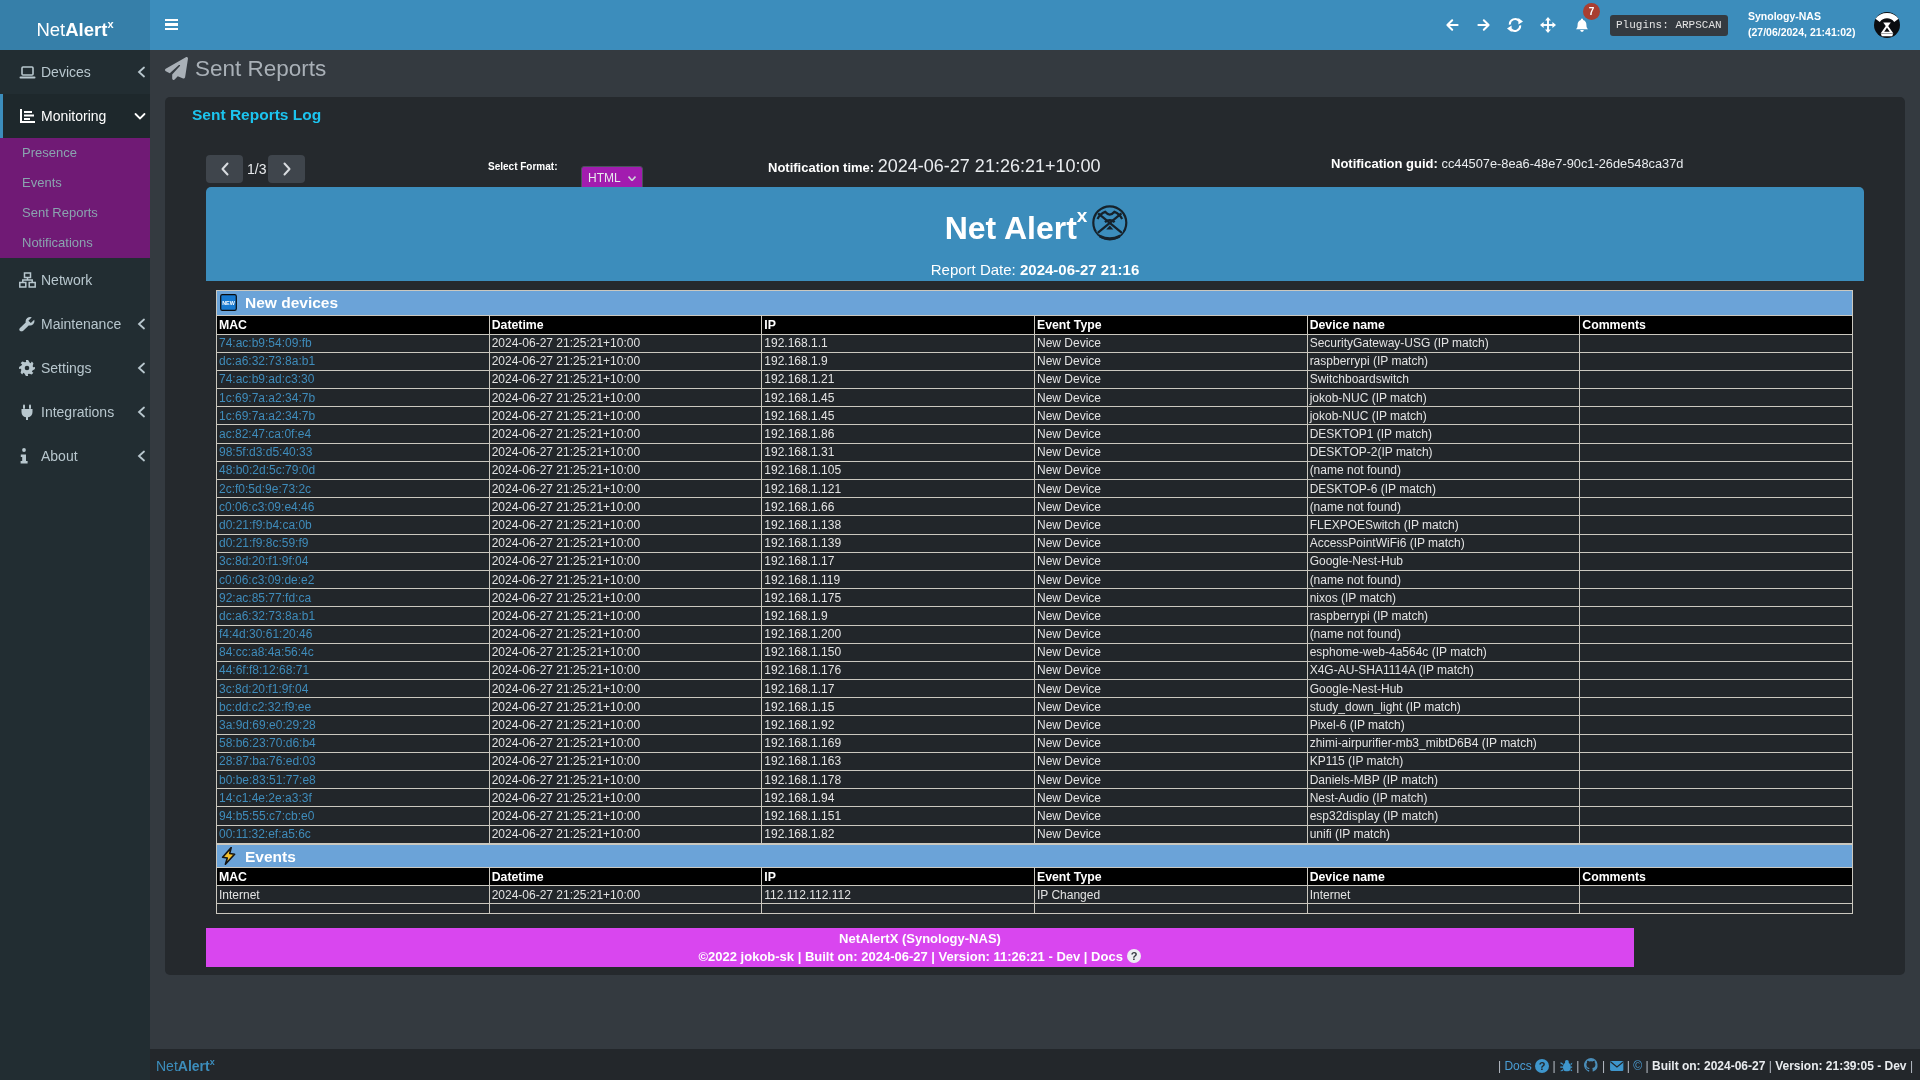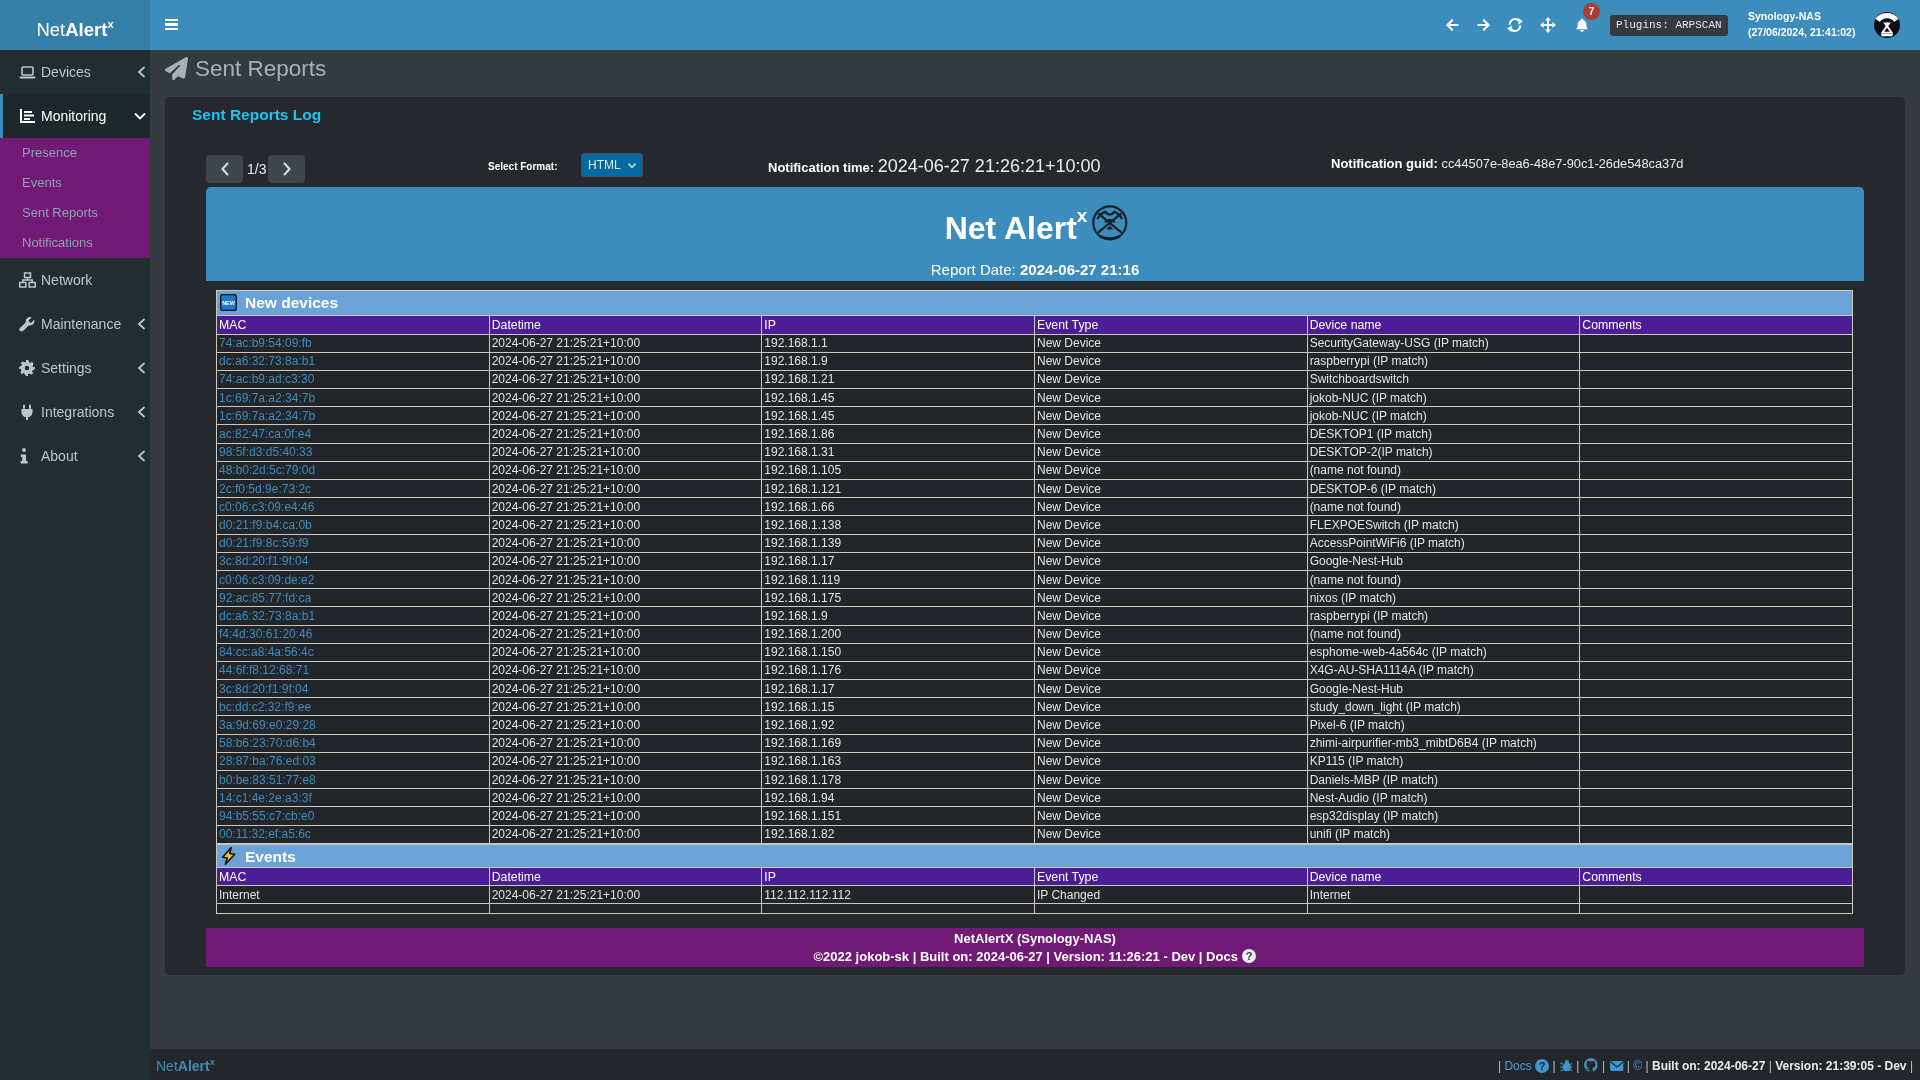--- a/index.html
+++ b/index.html
@@ -31,46 +31,46 @@
 .smitem{position:absolute;left:22px;width:128px;height:30px;color:#8aa4af;font-size:13px;line-height:30px;}
 
 #pagehead{left:165px;top:56px;color:#a9b0b7;font-size:22.5px;}
 #pagehead svg{vertical-align:-4px;margin-right:7px;}
 #box{left:165px;top:97px;width:1740px;height:878px;background:#25292d;border-radius:5px;}
 #boxtitle{left:192px;top:106px;color:#1cc4ef;font-size:15.5px;font-weight:700;}
 .pbtn{width:37px;height:28px;background:#3f454c;border-radius:4px;text-align:center;}
 .pbtn svg{margin-top:7px;}
 #pagnum{left:247px;top:161px;color:#e8eaed;font-size:14px;}
 #selfmt{left:488px;top:161px;color:#fff;font-size:10px;font-weight:700;}
-#selbox{left:581px;top:153px;width:62px;height:24px;background:#0369a1;border:1px solid #4a525b;
+#selbox{left:581px;top:166px;width:62px;height:24px;background:#a21caf;border:1px solid #4a525b;
  border-radius:3px;color:#e8eaed;font-size:12px;line-height:22px;padding-left:6px;}
 #selbox svg{position:absolute;right:6px;top:9px;}
 #ntime{left:768px;top:156px;color:#e9ecef;font-size:13px;}
 #nguid{left:1331px;top:156px;color:#e9ecef;font-size:13px;}
 .blab{font-weight:700;color:#fff;}
 
 #band{left:206px;top:187px;width:1658px;height:94px;background:#3c8dbc;border-radius:5px 5px 0 0;}
 #bandtitle{left:-19px;top:23px;width:1658px;text-align:center;color:#fff;font-size:32px;font-weight:700;}
 #bandtitle sup{font-size:19px;position:relative;top:-5px;}
 #banddate{left:0;top:74px;width:1658px;text-align:center;color:#fff;font-size:15px;line-height:18px;}
 
 #tbl1{left:216px;top:290px;}
 #tbl2{left:216px;top:844px;}
 table.rep{border-collapse:collapse;table-layout:fixed;width:1637px;}
 table.rep td{border:1px solid #cbc8bf;overflow:hidden;white-space:nowrap;}
 td.sech{background:#6ba3d8;color:#fff;font-size:15.5px;font-weight:700;height:24.5px;padding-left:3px;}
 td.sech svg{vertical-align:-3px;margin-right:8px;}
-td.colh{background:#4c1d95;color:#fff;font-size:12.3px;font-weight:400;height:19px;padding:0 0 0 2px;margin-left:24px;}
+td.colh{background:#000000;color:#fff;font-size:12.3px;font-weight:700;height:19px;padding:0 0 0 2px;margin-left:24px;}
 td.cell{background:#22262a;color:#e3e3e3;font-size:12px;height:18.2px;padding:0 0 0 2px;}
 td.cell a{color:#3f8cbb;text-decoration:none;}
 td.empt{background:#22262a;height:10px;}
 #tbl2 td.sech{height:23px;}
 #tbl2 td.colh{height:18px;}
 
-#bandfoot{left:206px;top:928px;width:1658px;height:39px;background:#701a75;color:#fff;text-align:center;}
+#bandfoot{left:206px;top:928px;width:1428px;height:39px;background:#d946ef;color:#fff;text-align:center;}
 #bandfoot .l1{font-size:13px;font-weight:700;margin-top:3px;}
 #bandfoot .l2{font-size:13px;font-weight:700;margin-top:3px;}
 
 
 #footer{left:150px;top:1049px;width:1770px;height:31px;background:#23272b;}
 #flogo{left:156px;top:1057px;color:#3c8dbc;font-size:14px;}
 #flogo .bold{font-weight:700;}
 #flogo sup{font-size:9px;font-weight:700;}
 #fright{right:7px;top:1057px;color:#b9bfc7;font-size:12px;text-align:right;position:absolute;}
 #fright a{color:#4a9ed6;text-decoration:none;}

